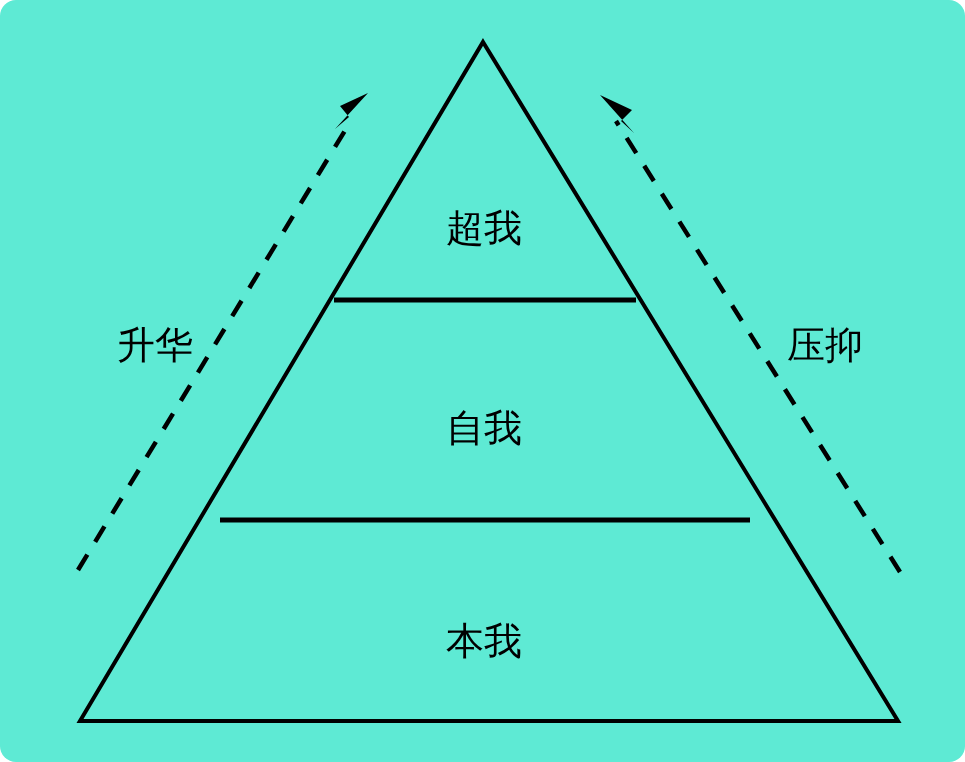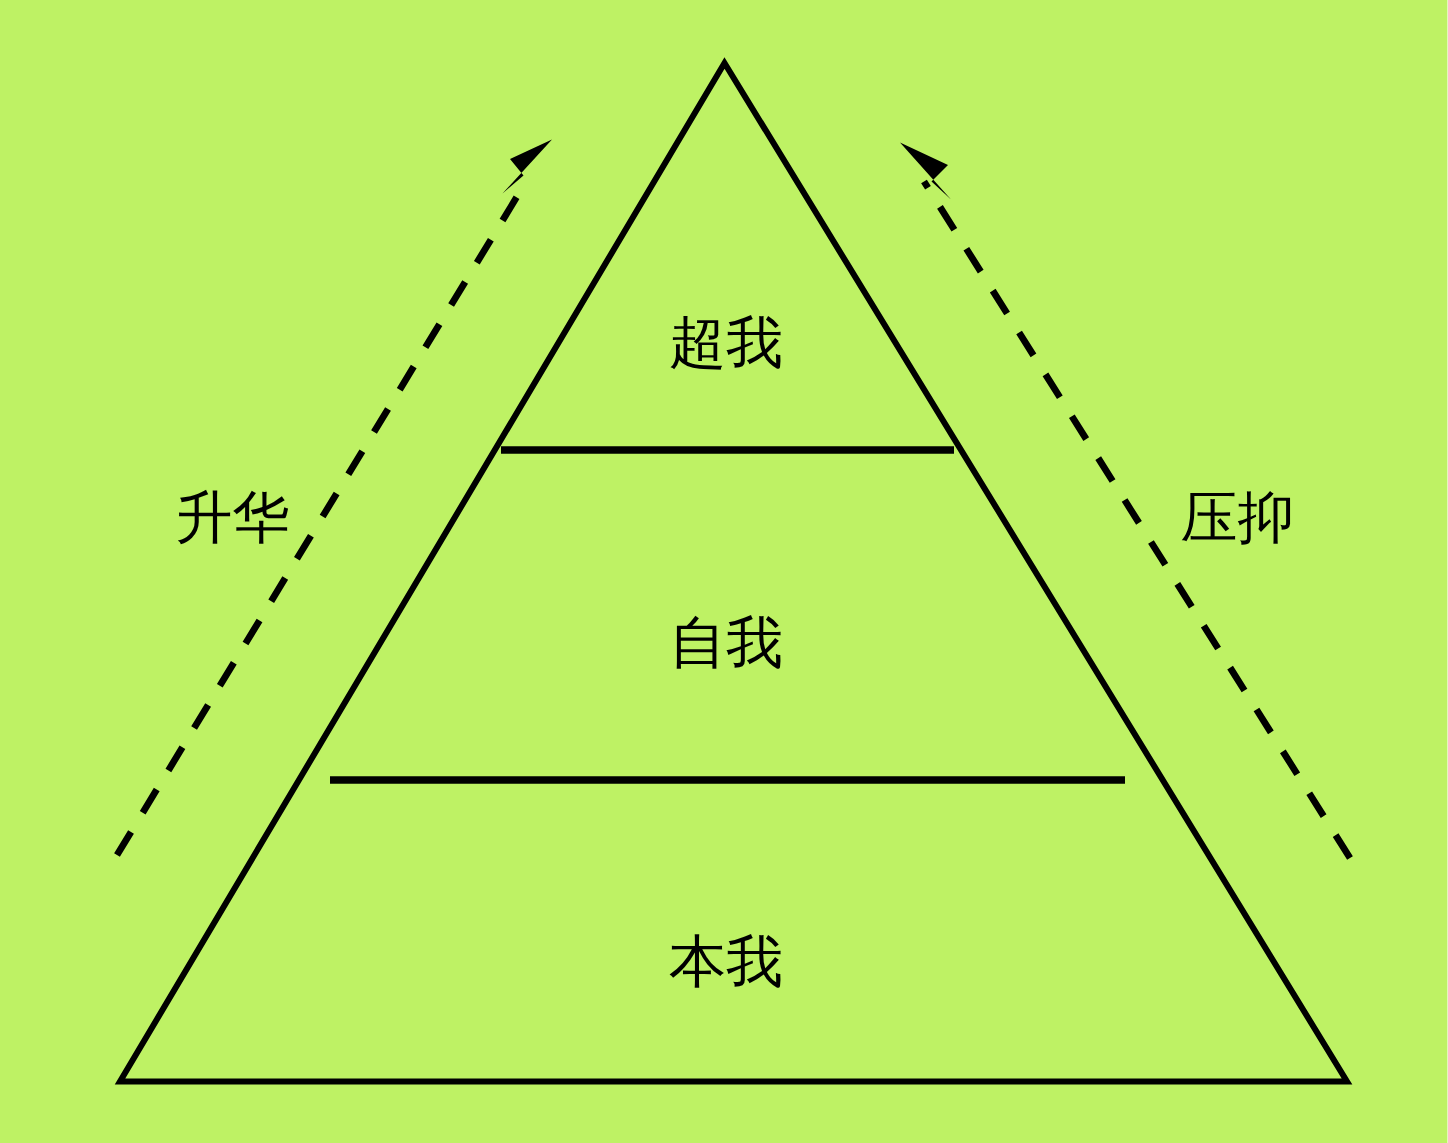--- a/index.html
+++ b/index.html
@@ -10,21 +10,22 @@
   body {
     width: 965px;
     height: 762px;
     overflow: hidden;
     font-family: "DejaVu Sans", "Liberation Sans", sans-serif;
   }
   #diagram-root {
     position: relative;
     width: 965px;
     height: 762px;
-    background: #bef264;
+    background: #5eead4;
+    border-radius: 16px;
   }
   #freud-svg {
     position: absolute;
     left: 0;
     top: 0;
     width: 965px;
     height: 762px;
     display: block;
   }
   .struct-line {

